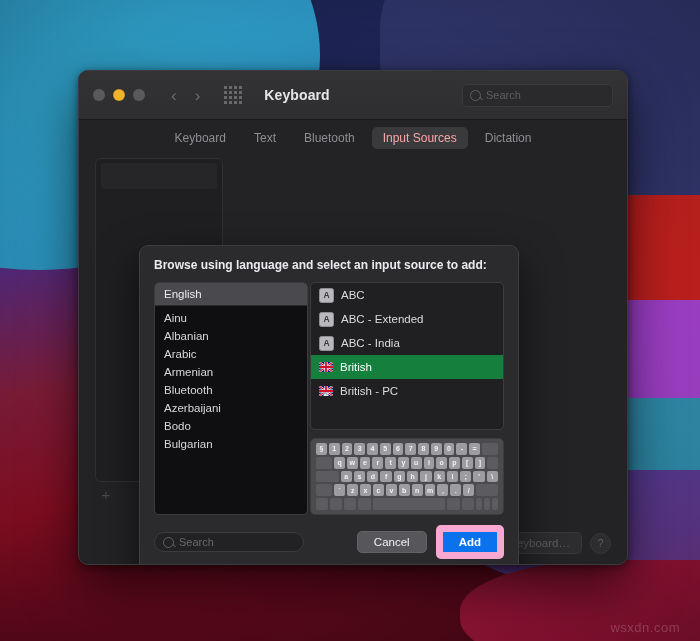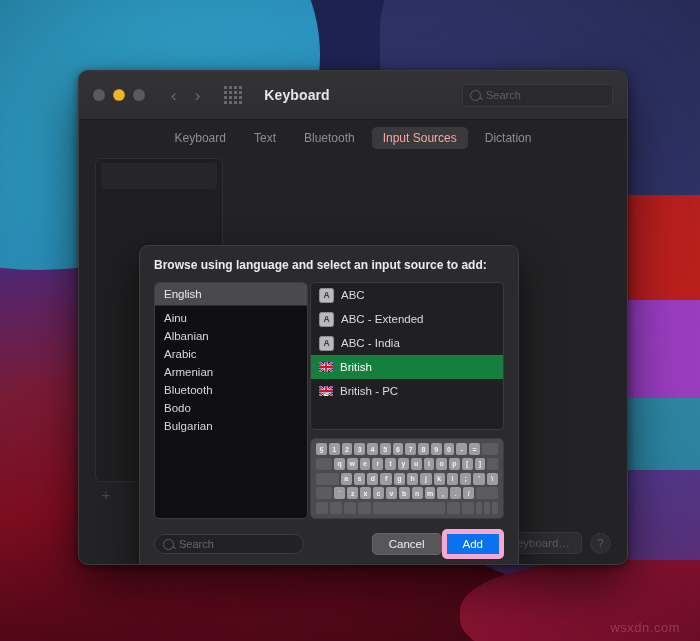--- a/index.html
+++ b/index.html
@@ -365,24 +365,25 @@
     gap: 5px;
     padding: 0 8px;
     box-sizing: border-box;
   }
   .sheet-search .ph { color: #68686d; font-size: 11px; }
   .footer-spacer { flex: 1; }
   .btn {
     font-size: 11.5px;
     padding: 4px 16px;
     border-radius: 5px;
+    margin-left: 9px;
     white-space: nowrap;
   }
   .btn.cancel { background: #57575b; color: #f0f0f2; border: 1px solid #646468; }
-  .btn.add { background: #0a72ec; color: #ffffff; border: 5px solid #f9a8d4; font-weight: normal; }
+  .btn.add { background: #0a72ec; color: #ffffff; border: 7px solid #f9a8d4; font-weight: bold; }
 
   .watermark {
     position: absolute;
     right: 20px; bottom: 6px;
     color: rgba(210,170,180,.30);
     font-size: 13px;
     letter-spacing: .5px;
   }
 </style>
 </head>
@@ -461,20 +462,21 @@
         <div class="sheet-body">
 
           <div class="lang-panel">
             <div class="lang-head">English</div>
             <div class="lang-list">
               <div class="lang-item">Ainu</div>
               <div class="lang-item">Albanian</div>
               <div class="lang-item">Arabic</div>
               <div class="lang-item">Armenian</div>
               <div class="lang-item">Bluetooth</div>
+              <div class="lang-item">Azerbaijani</div>
               <div class="lang-item">Bodo</div>
               <div class="lang-item">Bulgarian</div>
             </div>
           </div>
 
           <div class="right-col">
 
             <div class="src-panel">
               <div class="src-item">
                 <span class="abc-badge">A</span>

